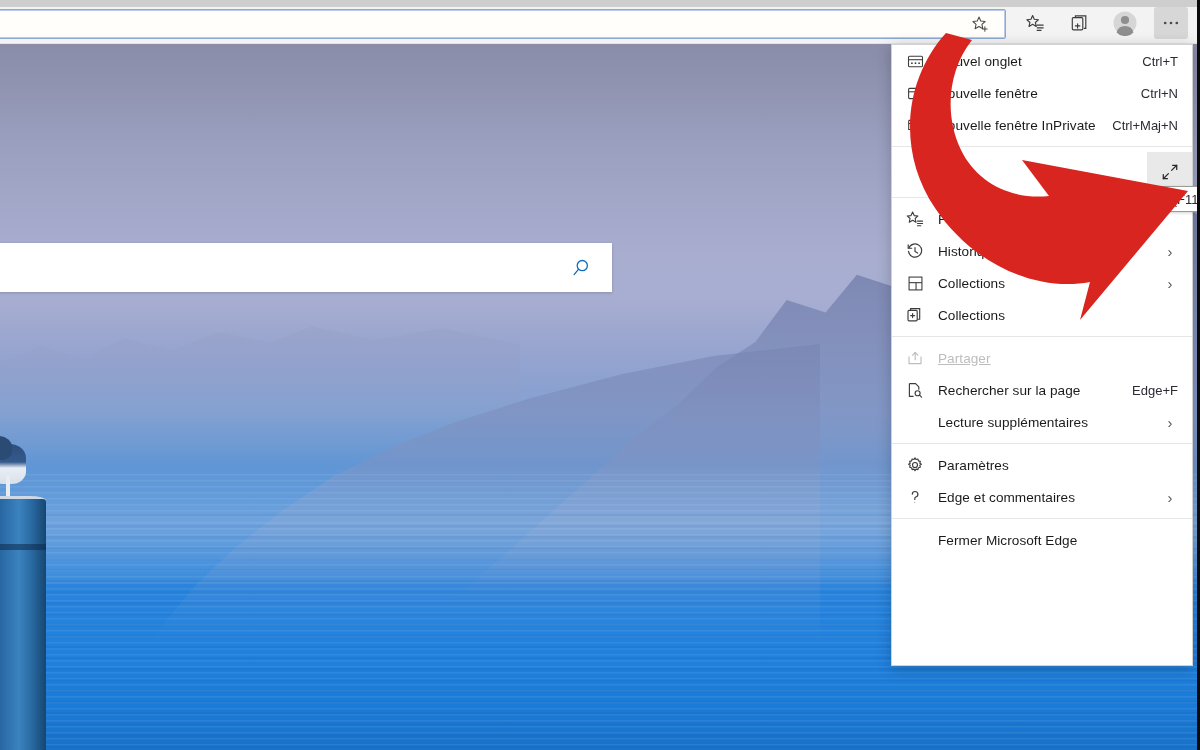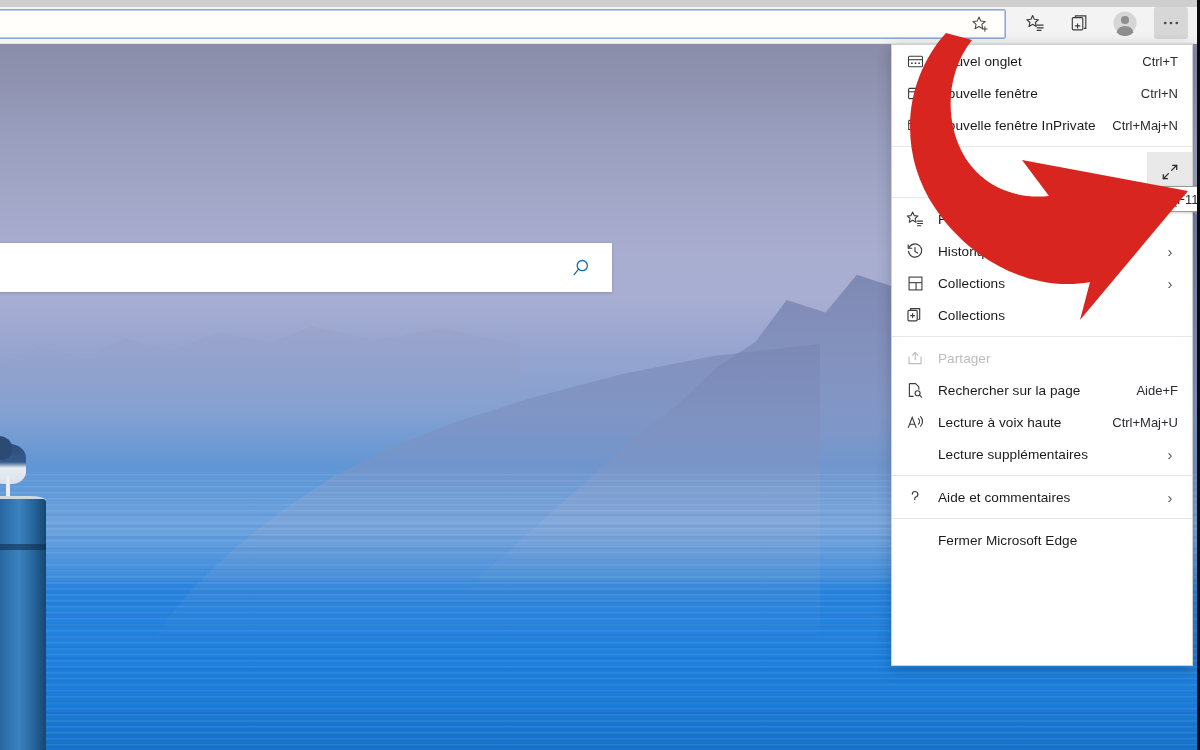--- a/index.html
+++ b/index.html
@@ -319,21 +319,21 @@
   }
   .mi-chevron {
     width: 16px;
     display: flex;
     align-items: center;
     justify-content: center;
     color: #555;
     font-size: 15px;
   }
   .menu-item.disabled .mi-label,
-  .menu-item.disabled .mi-icon { color: #bdbdbd; }
+  .menu-item.disabled .mi-icon { color: #bdbdbd; text-decoration: underline; }
   .menu-sep {
     height: 1px;
     background: #e6e6e6;
     margin: 5px 0;
   }
 
   
   .zoom-row {
     position: relative;
     display: flex;
@@ -601,53 +601,51 @@
     <div class="menu-item">
       <span class="mi-icon">
         <svg width="18" height="18" viewBox="0 0 18 18" fill="none" stroke="#3c3c3c" stroke-width="1.15" stroke-linejoin="round">
           <path d="M3.4 2.6h6.2l3.2 3.2v3"></path>
           <path d="M3.4 2.6v12.8h4.2"></path>
           <circle cx="11.6" cy="12.2" r="2.5"></circle>
           <line x1="13.5" y1="14.1" x2="15.6" y2="16.1" stroke-linecap="round"></line>
         </svg>
       </span>
       <span class="mi-label">Rechercher sur la page</span>
-      <span class="mi-accel">Aide+F</span>
-    </div>
-
-    <div class="menu-item">
-      <span class="mi-icon">
-        <svg width="19" height="19" viewBox="0 0 19 19" fill="none" stroke="#3c3c3c" stroke-width="1.15" stroke-linecap="round">
-          <path d="M2.4 14.4L6.2 4.4l3.8 10"></path>
-          <line x1="3.8" y1="11.2" x2="8.6" y2="11.2"></line>
-          <path d="M12.4 5.6a4 4 0 0 1 0 5.6"></path>
-          <path d="M14.6 3.6a7 7 0 0 1 0 9.6"></path>
-        </svg>
-      </span>
-      <span class="mi-label">Lecture à voix haute</span>
-      <span class="mi-accel">Ctrl+Maj+U</span>
-    </div>
+      <span class="mi-accel">Edge+F</span>
+    </div>
+
 
     <div class="menu-item">
       <span class="mi-icon empty"></span>
       <span class="mi-label">Lecture supplémentaires</span>
       <span class="mi-chevron">›</span>
     </div>
 
     <div class="menu-sep"></div>
 
+    <div class="menu-item">
+      <span class="mi-icon">
+        <svg width="18" height="18" viewBox="0 0 18 18" fill="none" stroke="#3c3c3c" stroke-width="1.15" stroke-linejoin="round">
+          <circle cx="9" cy="9" r="2.5"></circle>
+          <path d="M9 1.9l1 1.6 1.9-.5.5 1.9 1.9.5-.5 1.9 1.6 1-1.6 1 .5 1.9-1.9.5-.5 1.9-1.9-.5-1 1.6-1-1.6-1.9.5-.5-1.9-1.9-.5.5-1.9-1.6-1 1.6-1-.5-1.9 1.9-.5.5-1.9 1.9.5z"></path>
+        </svg>
+      </span>
+      <span class="mi-label">Paramètres</span>
+      <span class="mi-accel"></span>
+    </div>
 
     <div class="menu-item">
       <span class="mi-icon">
         <svg width="18" height="18" viewBox="0 0 18 18" fill="none" stroke="#3c3c3c" stroke-width="1.2" stroke-linecap="round">
           <path d="M6.3 6.1a2.8 2.8 0 1 1 3.5 2.9c-.8.3-1 .9-1 1.8v.6"></path>
           <circle cx="8.8" cy="14.3" r=".45" fill="#3c3c3c" stroke="none"></circle>
         </svg>
       </span>
-      <span class="mi-label">Aide et commentaires</span>
+      <span class="mi-label">Edge et commentaires</span>
       <span class="mi-chevron">›</span>
     </div>
 
     <div class="menu-sep"></div>
 
     <div class="menu-item">
       <span class="mi-icon empty"></span>
       <span class="mi-label">Fermer Microsoft Edge</span>
     </div>
   </div>

